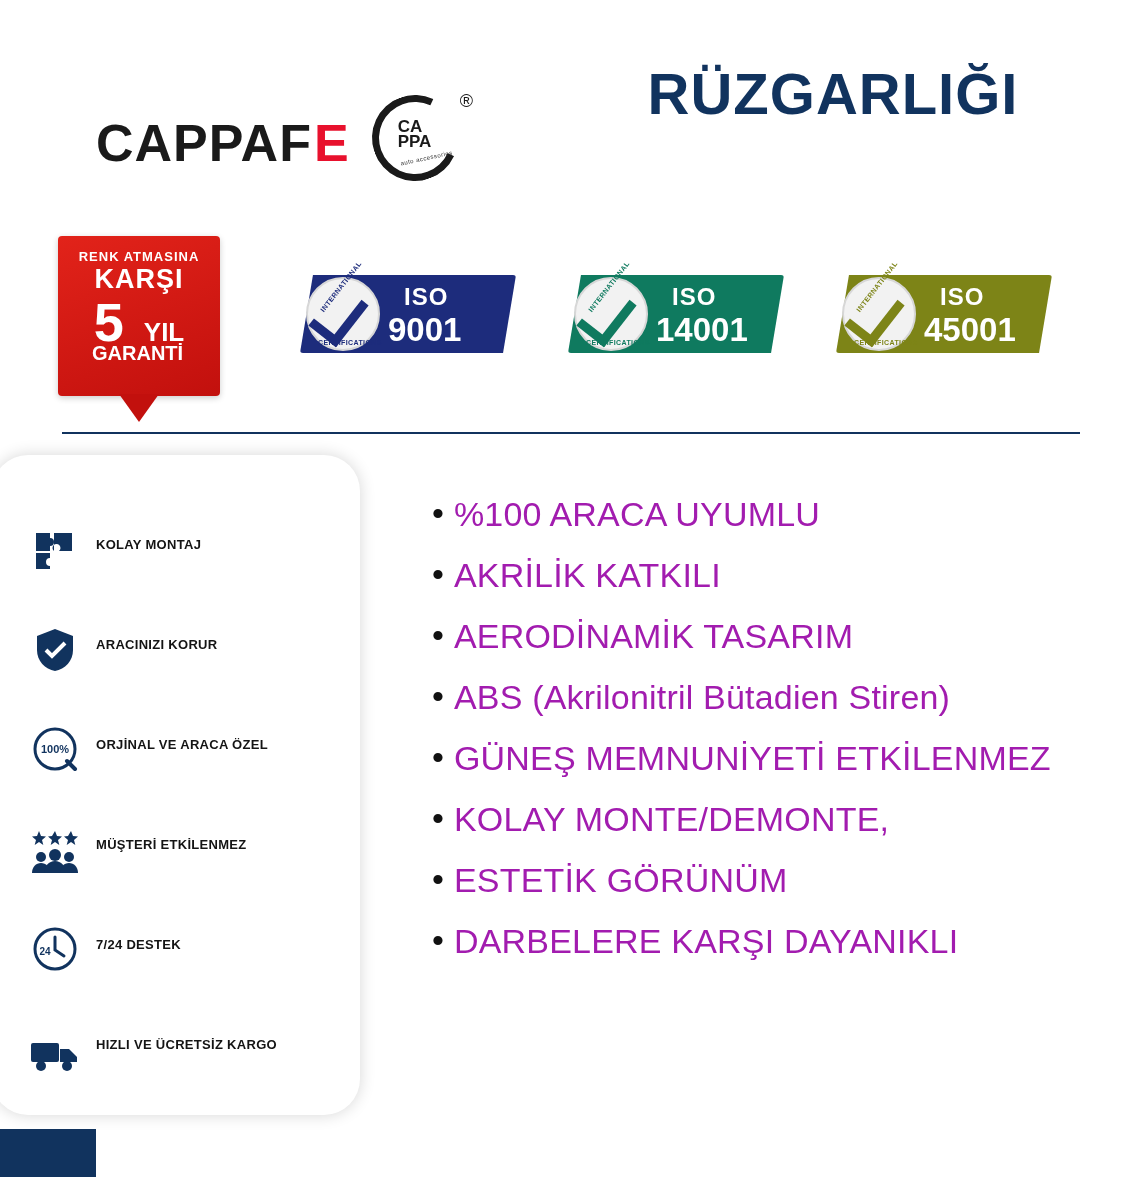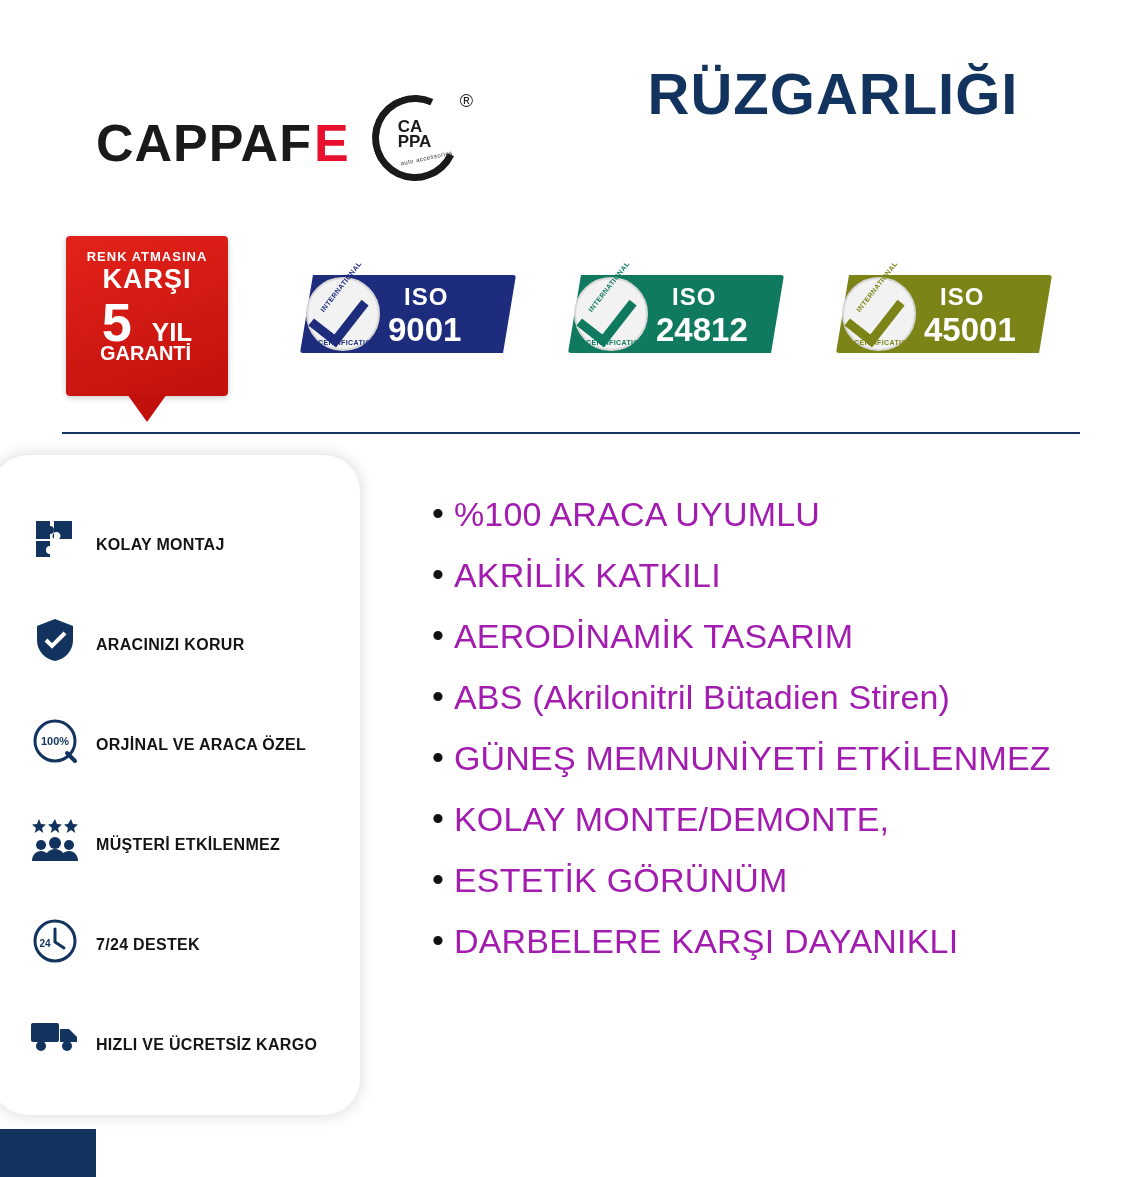--- a/index.html
+++ b/index.html
@@ -99,21 +99,21 @@
     font-weight: bold;
     font-size: 58px;
     line-height: 64px;
     letter-spacing: 1px;
     color: #11335e;
   }
 
   
   .badge {
     position: absolute;
-    left: 66px;
+    left: 58px;
     top: 236px;
     width: 162px;
     height: 160px;
     background: linear-gradient(160deg, #e2231a 0%, #c2100d 100%);
     border-radius: 4px;
     color: #ffffff;
     text-align: center;
     box-shadow: 0 2px 6px rgba(0,0,0,.2);
   }
   .badge:after {
@@ -263,25 +263,25 @@
     align-items: center;
     height: 100px;
   }
   .feature-icon {
     width: 58px;
     min-width: 58px;
     height: 56px;
     position: relative;
     color: #11335e;
     display: flex;
-    align-items: flex-start;
+    align-items: flex-end;
     justify-content: center;
   }
   .feature-label {
-    font-size: 16px;
+    font-size: 13px;
     font-weight: bold;
     letter-spacing: .3px;
     color: #141414;
     margin-left: 12px;
     line-height: 20px;
   }
 
   
   .bullets {
     position: absolute;
@@ -369,21 +369,21 @@
 
   <div class="iso">
     <div class="shape" style="background:#0f7a5f"></div>
     <div class="left-disc"></div>
     <div class="check" style="border-color:#0f7a5f"></div>
     <div class="circ-text" style="color:#0f7a5f">
       <span class="ct-top">INTERNATIONAL</span>
       <span class="ct-bot">CERTIFICATIONS</span>
     </div>
     <div class="iso-word">ISO</div>
-    <div class="iso-num">24812</div>
+    <div class="iso-num">14001</div>
   </div>
 
   <div class="iso">
     <div class="shape" style="background:#7d8417"></div>
     <div class="left-disc"></div>
     <div class="check" style="border-color:#7d8417"></div>
     <div class="circ-text" style="color:#7d8417">
       <span class="ct-top">INTERNATIONAL</span>
       <span class="ct-bot">CERTIFICATIONS</span>
     </div>

